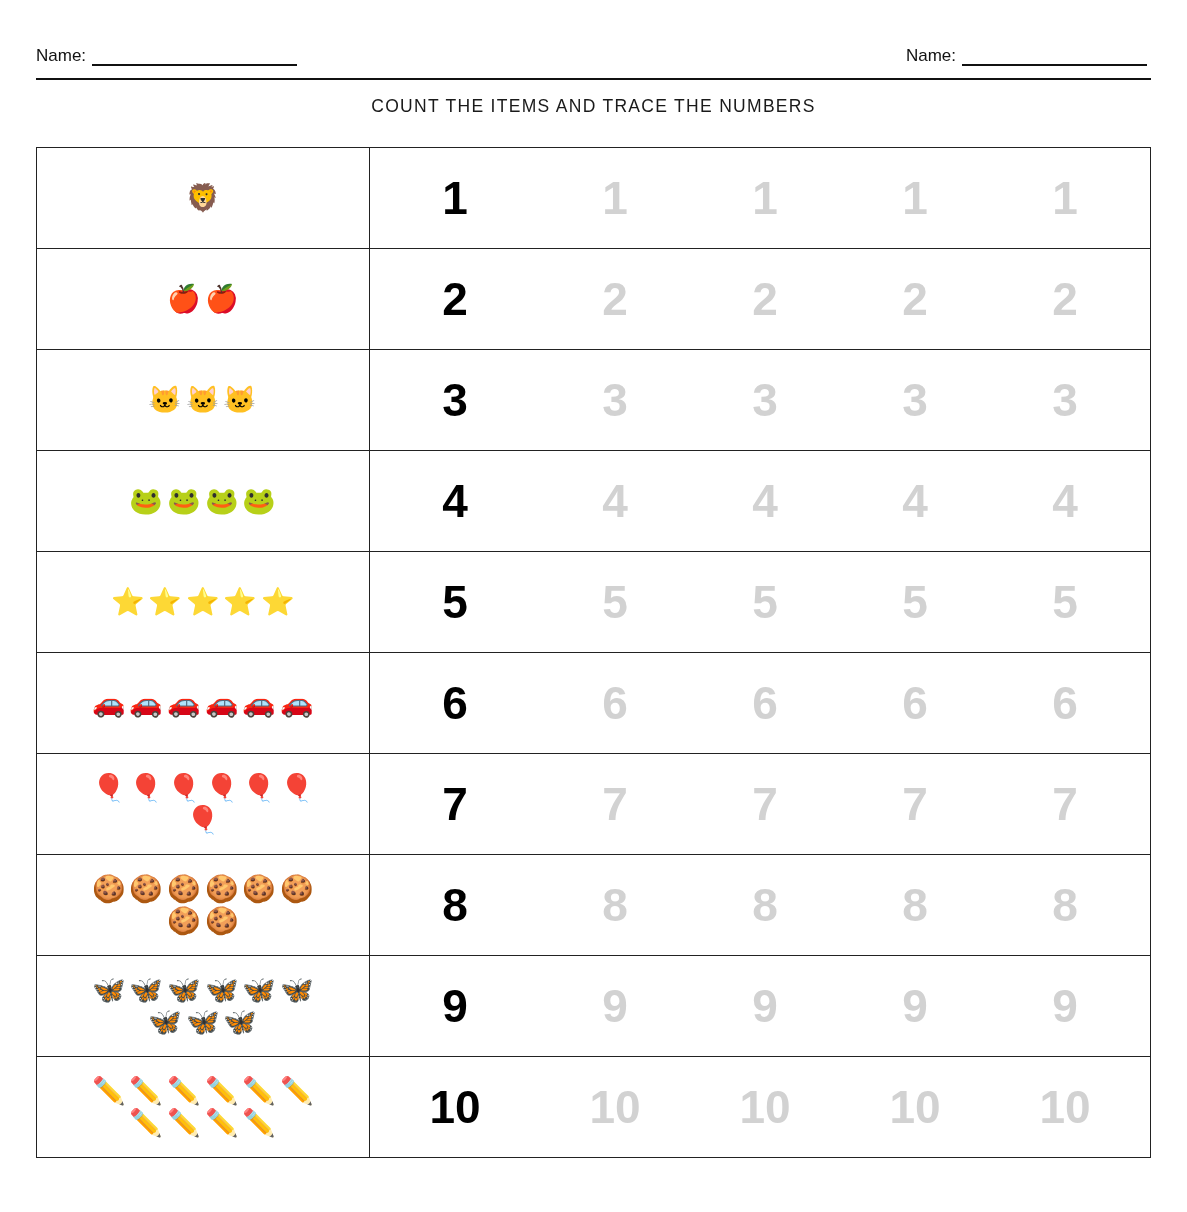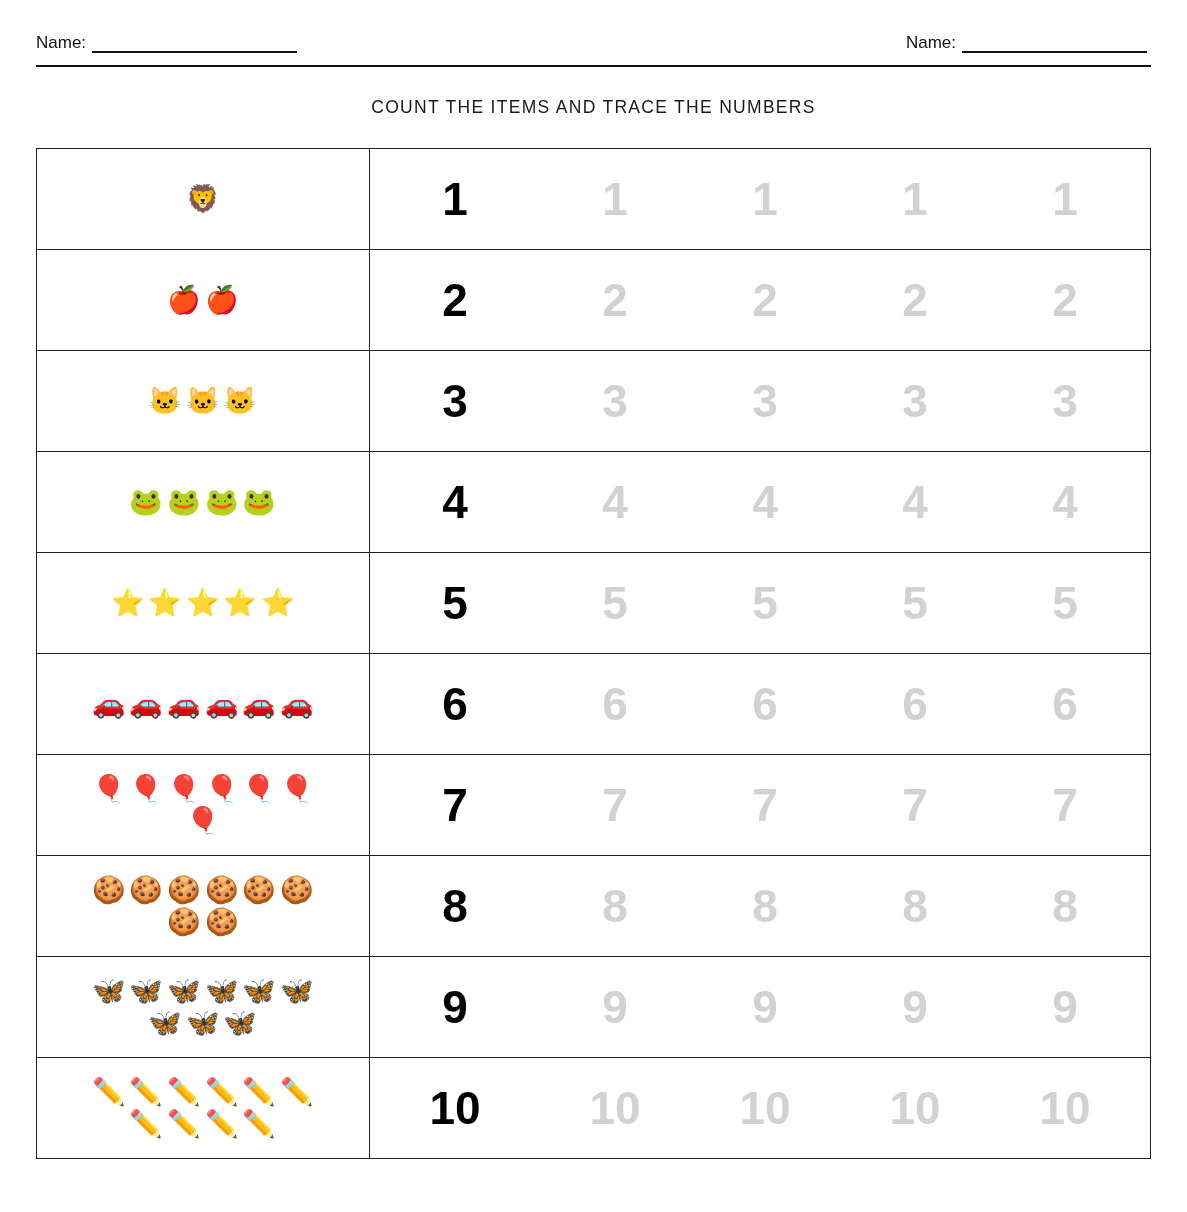--- a/index.html
+++ b/index.html
@@ -22,21 +22,21 @@
     box-sizing: border-box;
     padding: 0;
     position: relative;
   }
 
   
   .header-row {
     display: flex;
     align-items: center;
     justify-content: space-between;
-    padding: 34px 40px 0 36px;
+    padding: 47px 40px 0 36px;
     box-sizing: border-box;
   }
   .field {
     display: flex;
     align-items: flex-end;
     font-size: 17px;
     color: #111;
   }
   .field-label {
     font-size: 17px;
@@ -54,21 +54,21 @@
   .header-rule {
     margin: 12px 36px 0 36px;
     border-bottom: 2px solid #111;
   }
 
   
   .worksheet-title {
     text-align: center;
     font-size: 17.5px;
     letter-spacing: 1.3px;
-    margin-top: 30px;
+    margin-top: 16px;
     color: #1a1a1a;
     font-weight: 400;
   }
 
   
   .table-wrap {
     margin: 30px 36px 0 36px;
     border: 1.5px solid #222;
     box-sizing: border-box;
   }

